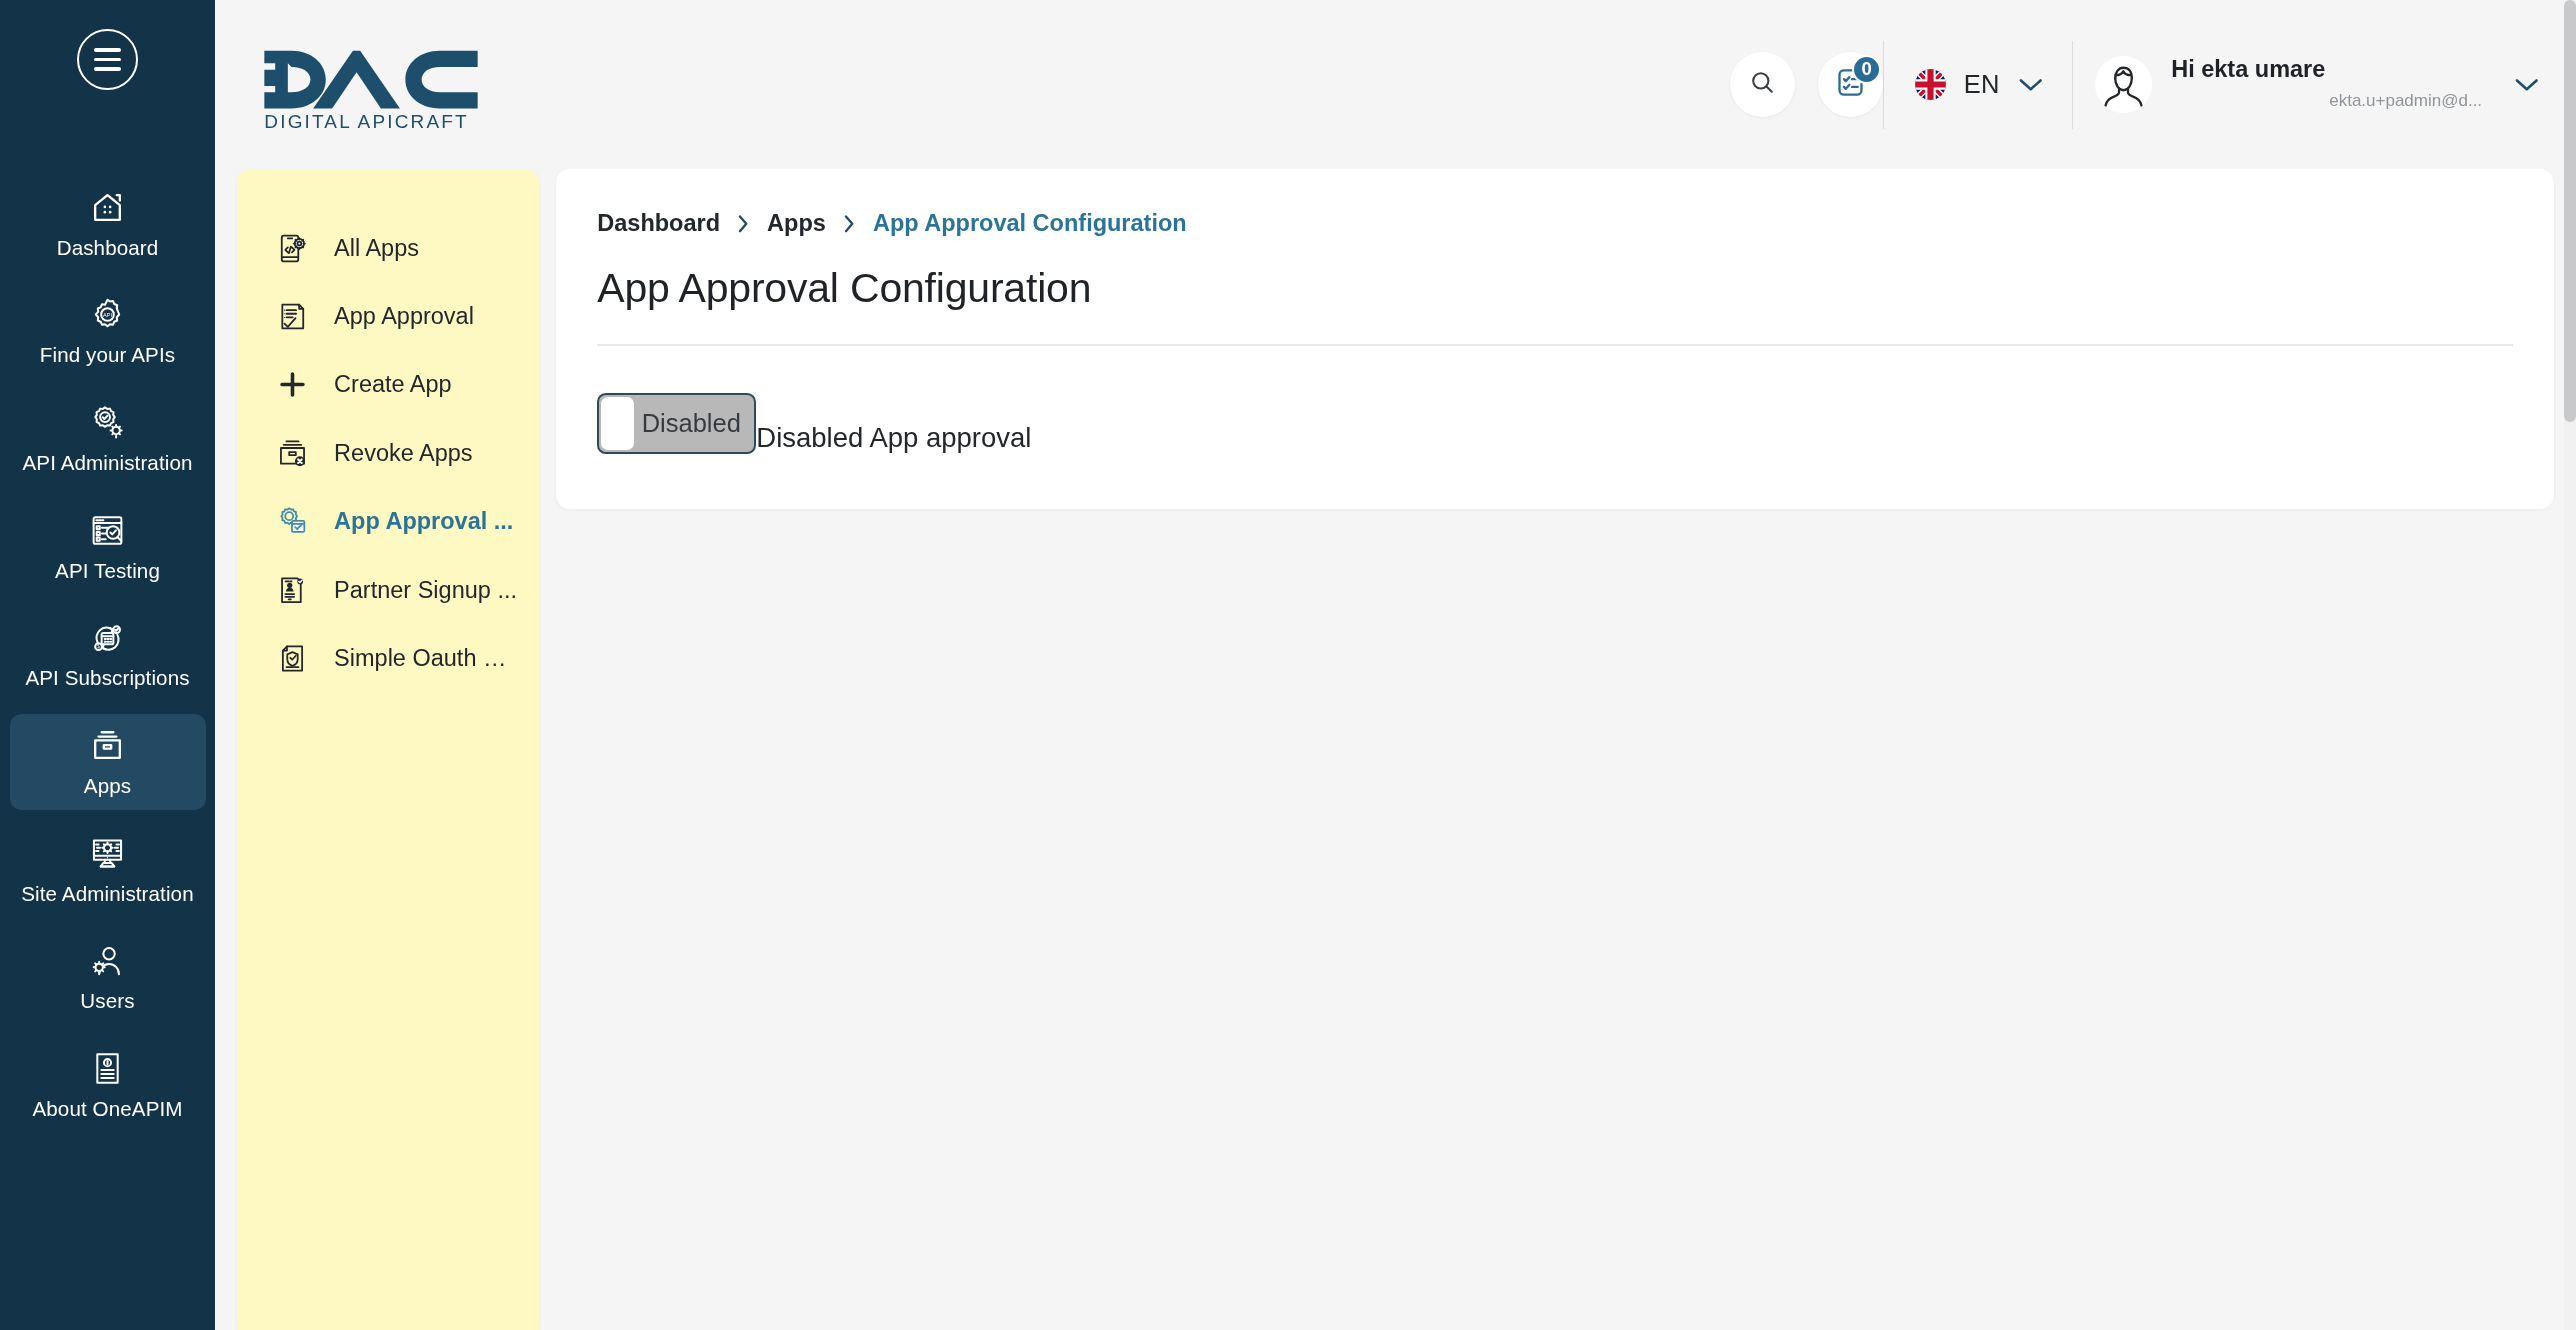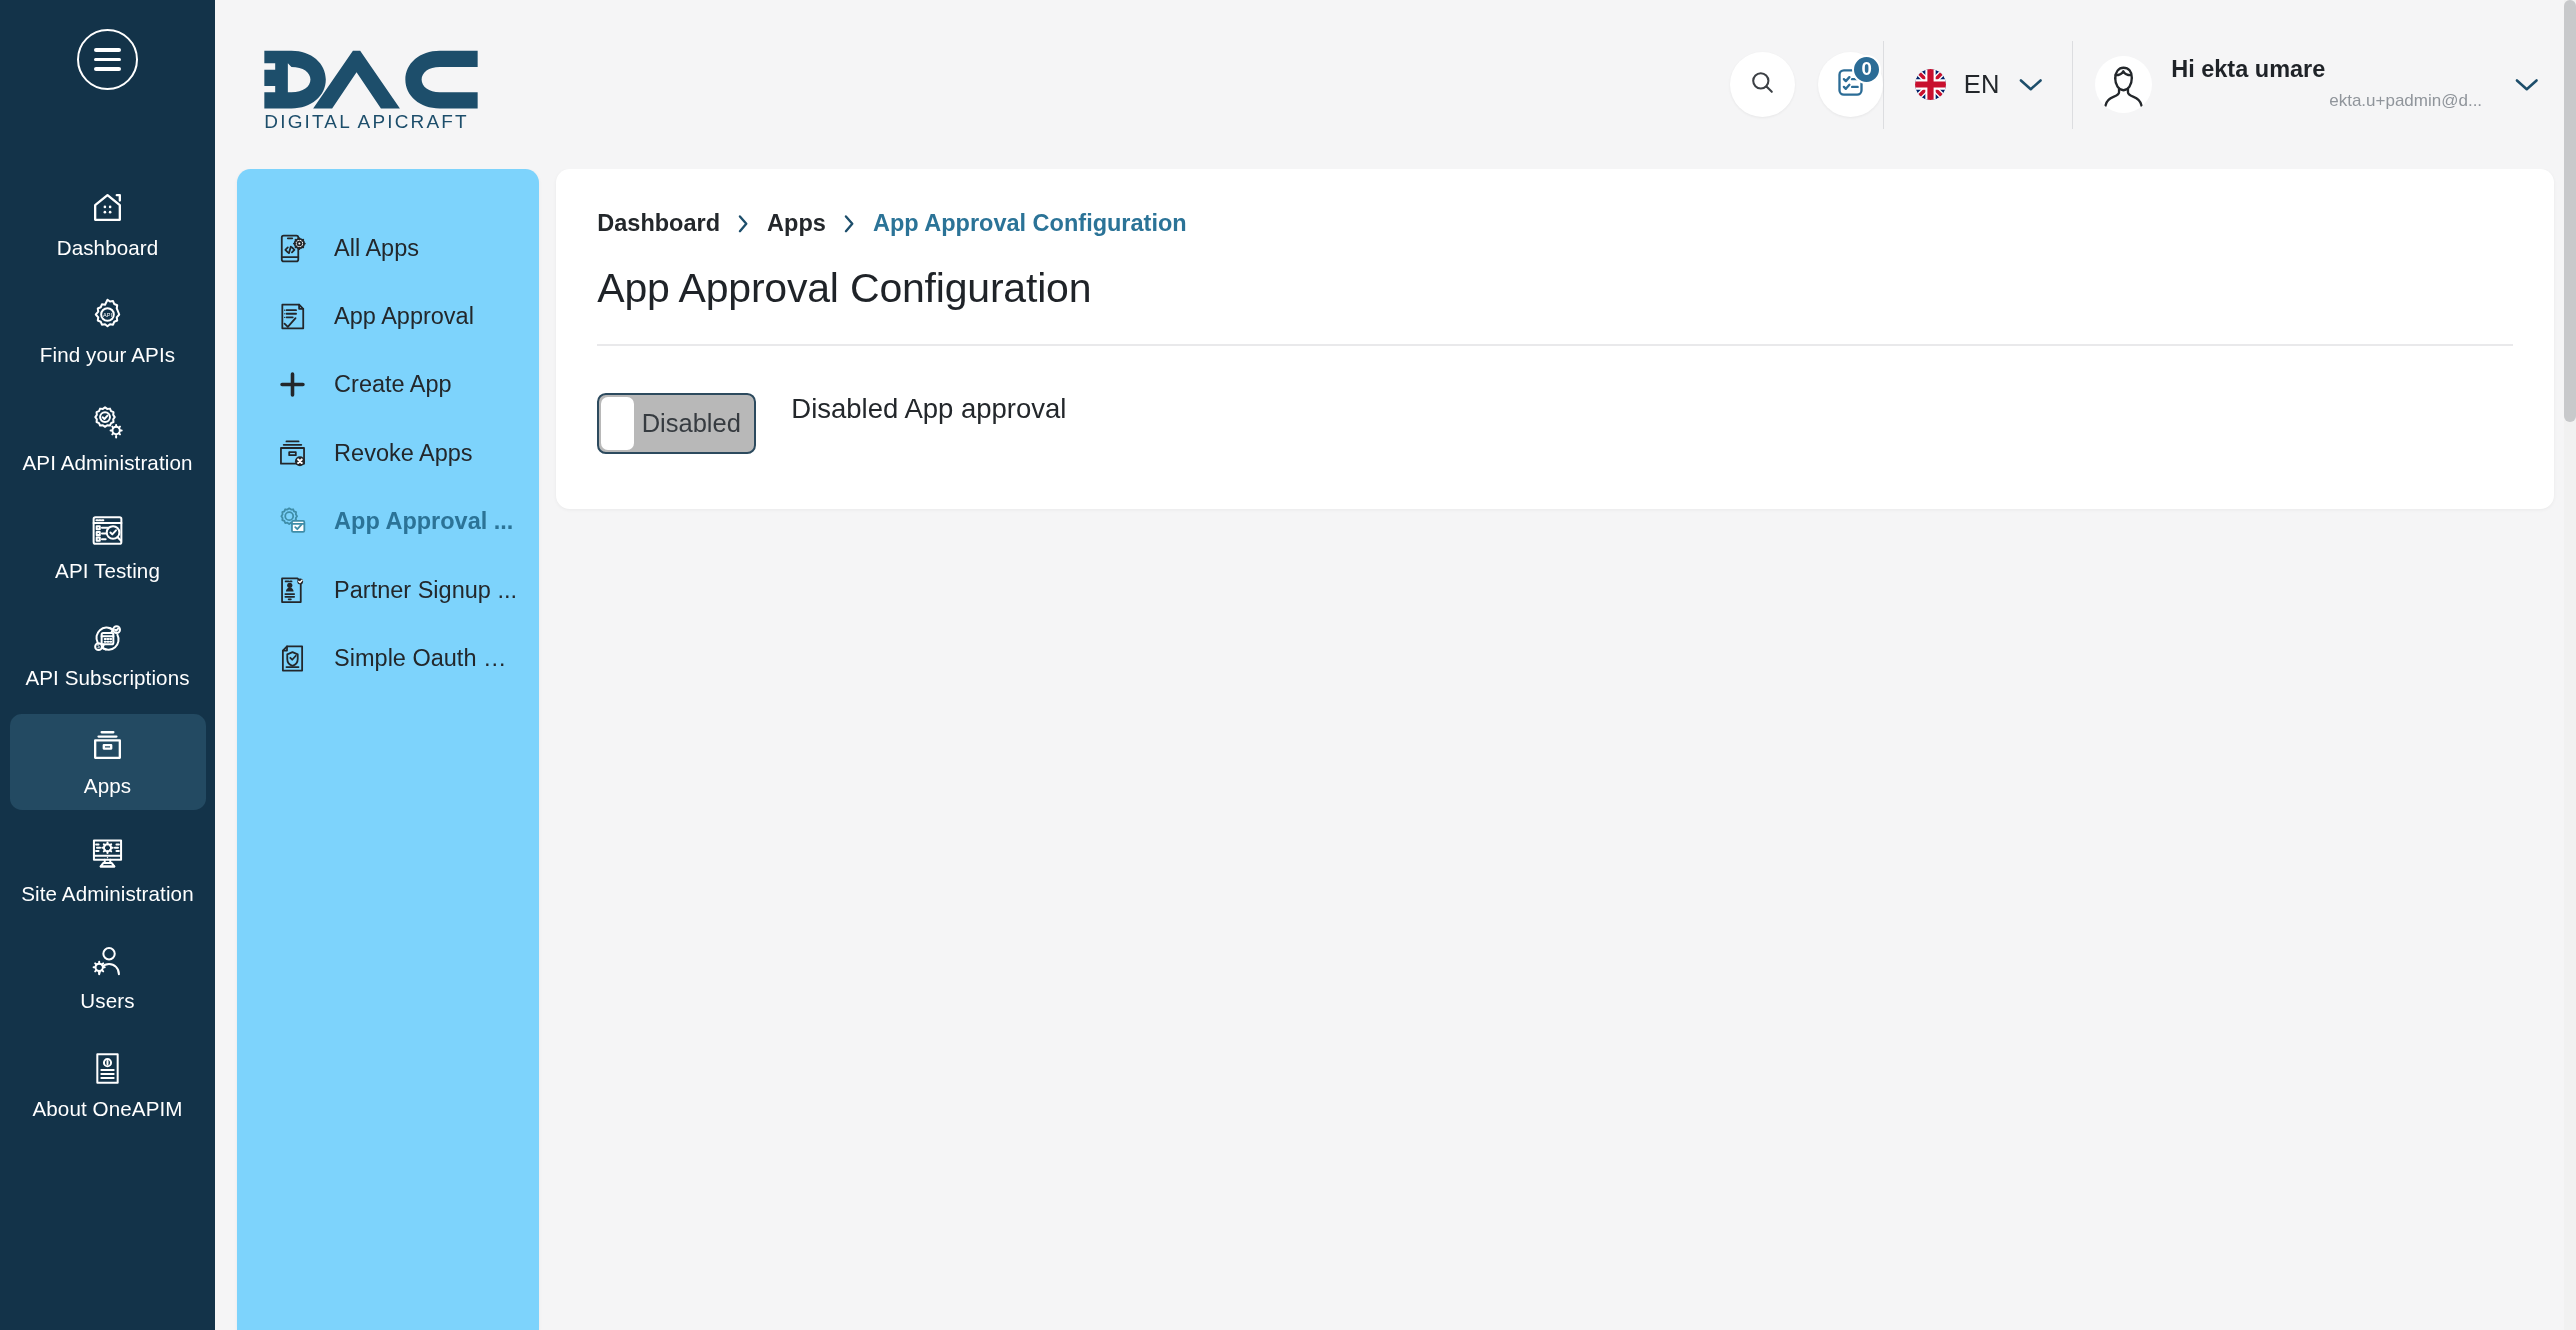--- a/index.html
+++ b/index.html
@@ -91,21 +91,21 @@
   .profile-name { font-size: 23.5px; font-weight: 700; color: #1f2328; line-height: 27.5px; }
   .profile-mail { font-size: 17px; color: #90959b; line-height: 25.5px; margin-top: 32px; }
   .profile .chev { margin-left: 11.8px; }
 
   
   .body-area { flex: 1 1 auto; display: flex; padding: 0 21.6px 0 21.6px; gap: 17.7px; min-height: 0; }
 
   
   .subnav {
     width: 302px; flex: 0 0 302px;
-    background: #7dd3fc; border-radius: 13.7px 13.7px 0 0;
+    background: #fef9c3; border-radius: 13.7px 13.7px 0 0;
     padding: 45px 0 0 0;
     box-shadow: 0 1px 3.9px rgba(0,0,0,.05);
   }
   .subnav-item {
     display: flex; align-items: center; gap: 25.5px;
     padding: 17.7px 19.6px 17.7px 39px; cursor: pointer;
   }
   .subnav-item .sico { width: 33px; height: 33px; flex: 0 0 33px; display:flex; align-items:center; justify-content:center; }
   .subnav-item .sico svg { width: 33px; height: 33px; }
   .subnav-item .slbl {
@@ -127,21 +127,21 @@
   .crumb.current { color: #2b7397; font-weight: 600; cursor: default; }
   .crumb-sep { width: 15.7px; height: 21.6px; display:flex; align-items:center; }
   .crumb-sep svg { width: 15.7px; height: 21.6px; }
 
   .page-title {
     font-size: 41px; font-weight: 400; color: #1f2328;
     margin-top: 27.5px; padding-left: 2px; letter-spacing: -0.2px;
   }
   .divider { height: 2px; background: #e9e9eb; margin: 32px 2px 0 2px; }
 
-  .setting-row { display: flex; align-items: flex-start; gap: 35px; margin-top: 47px; padding-left: 2px; }
+  .setting-row { display: flex; align-items: flex-end; margin-top: 47px; padding-left: 2px; }
   .toggle {
     width: 159px; height: 61px; border-radius: 8.8px;
     background: #b8b8b8; border: 2px solid #2c4a5e;
     display: flex; align-items: center; position: relative; cursor: pointer;
     flex: 0 0 159px;
   }
   .toggle .knob {
     position: absolute; left: 2px; top: 2px;
     width: 33px; height: 53px; border-radius: 6.9px; background: #ffffff;
   }

